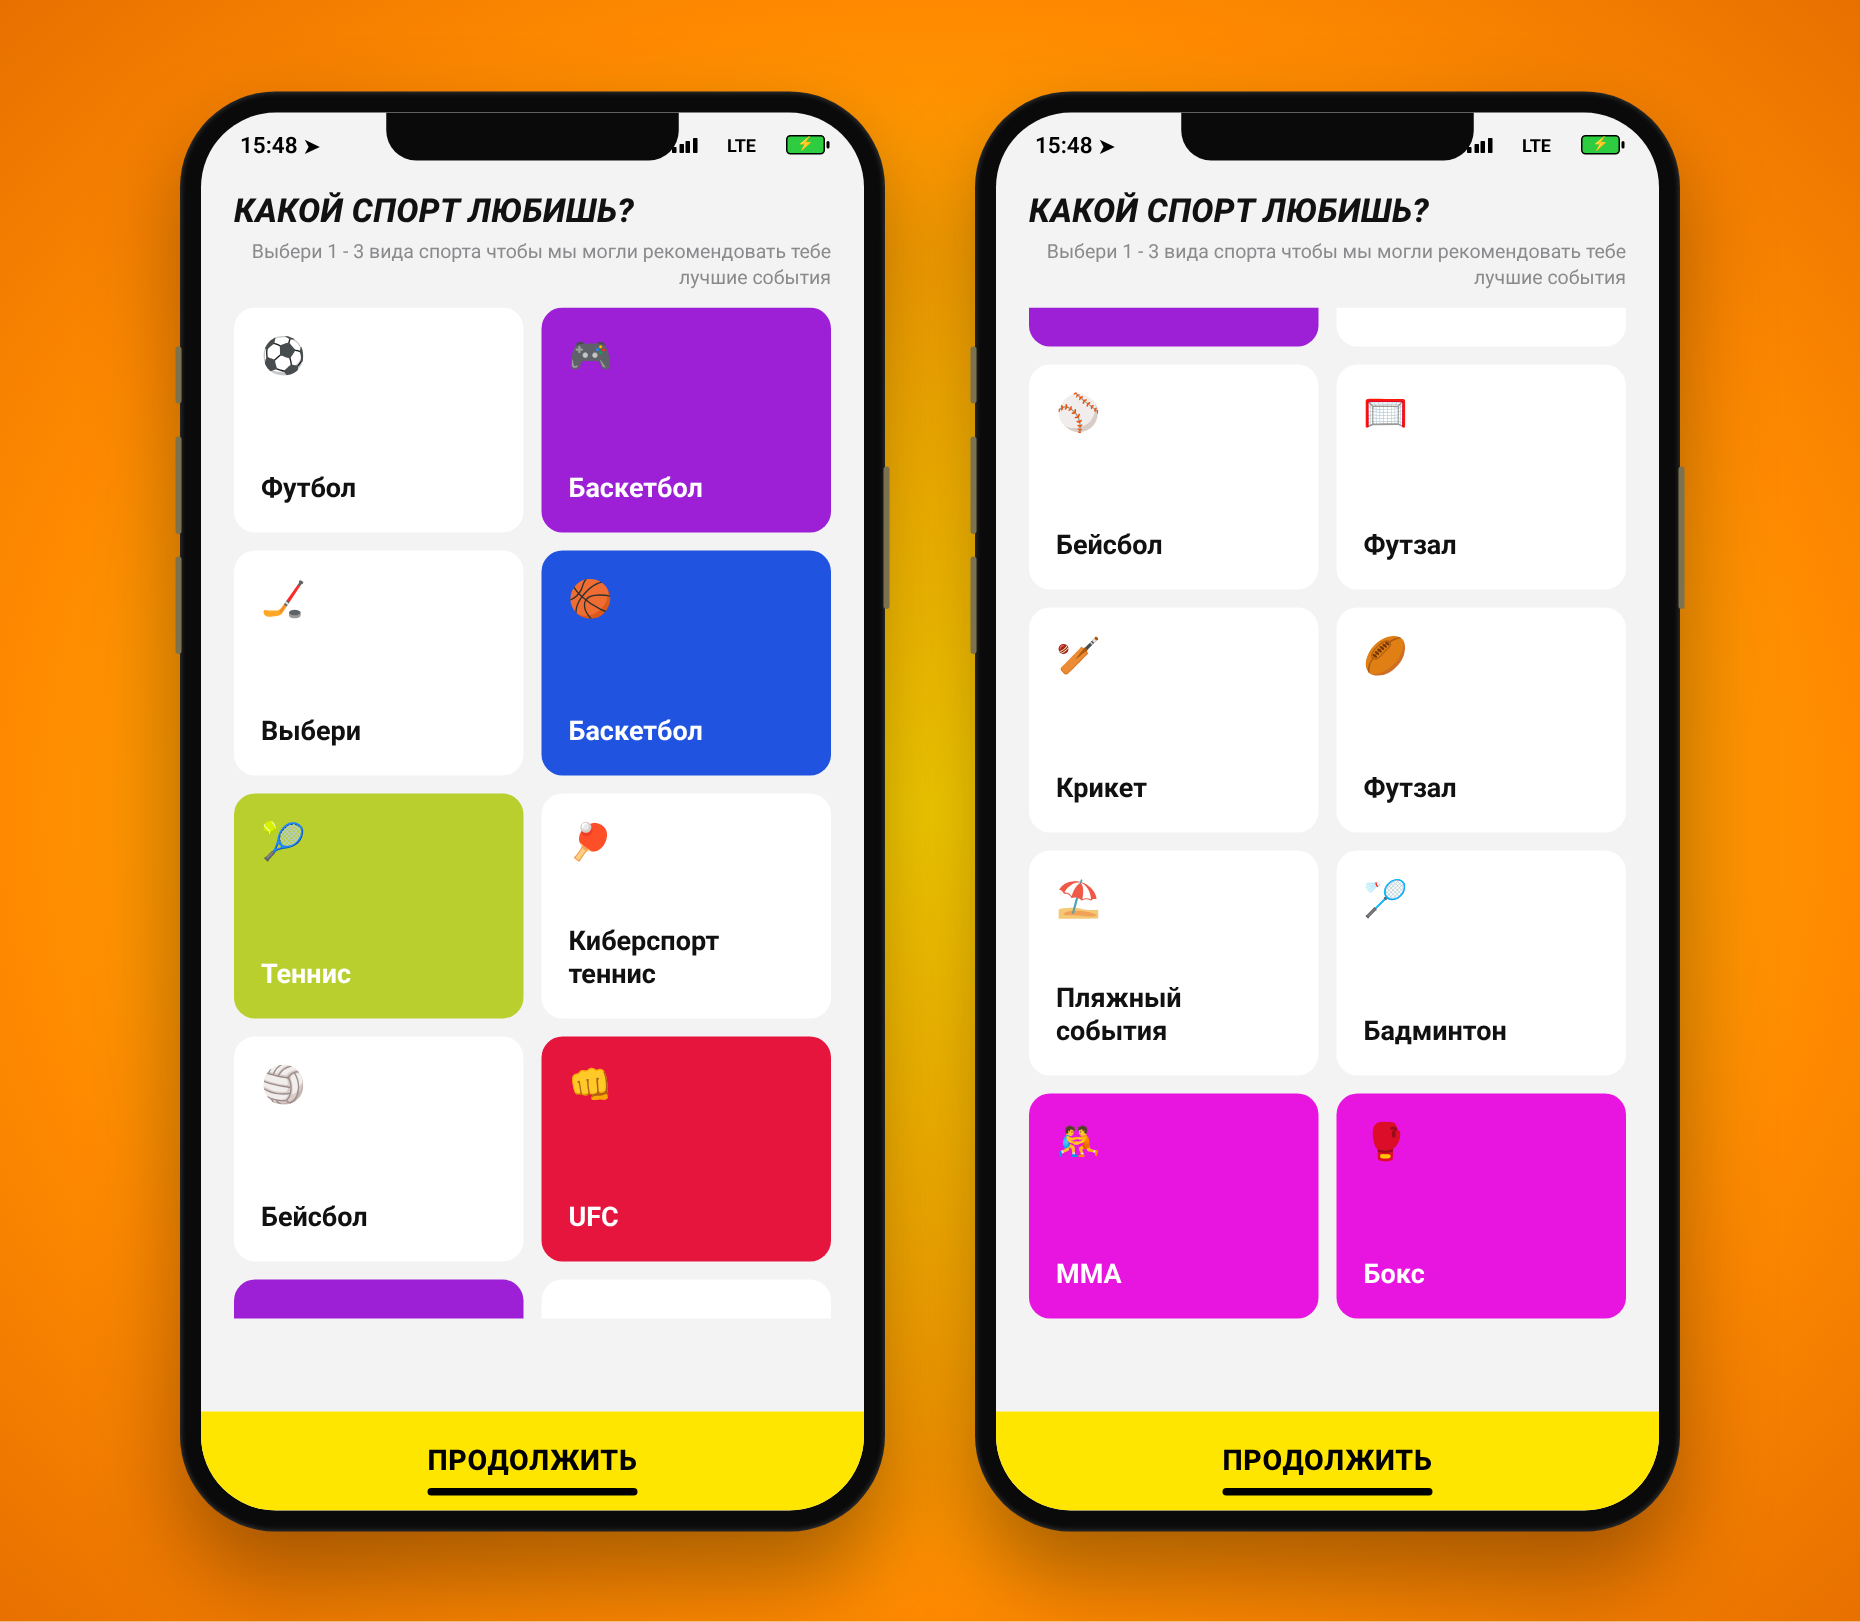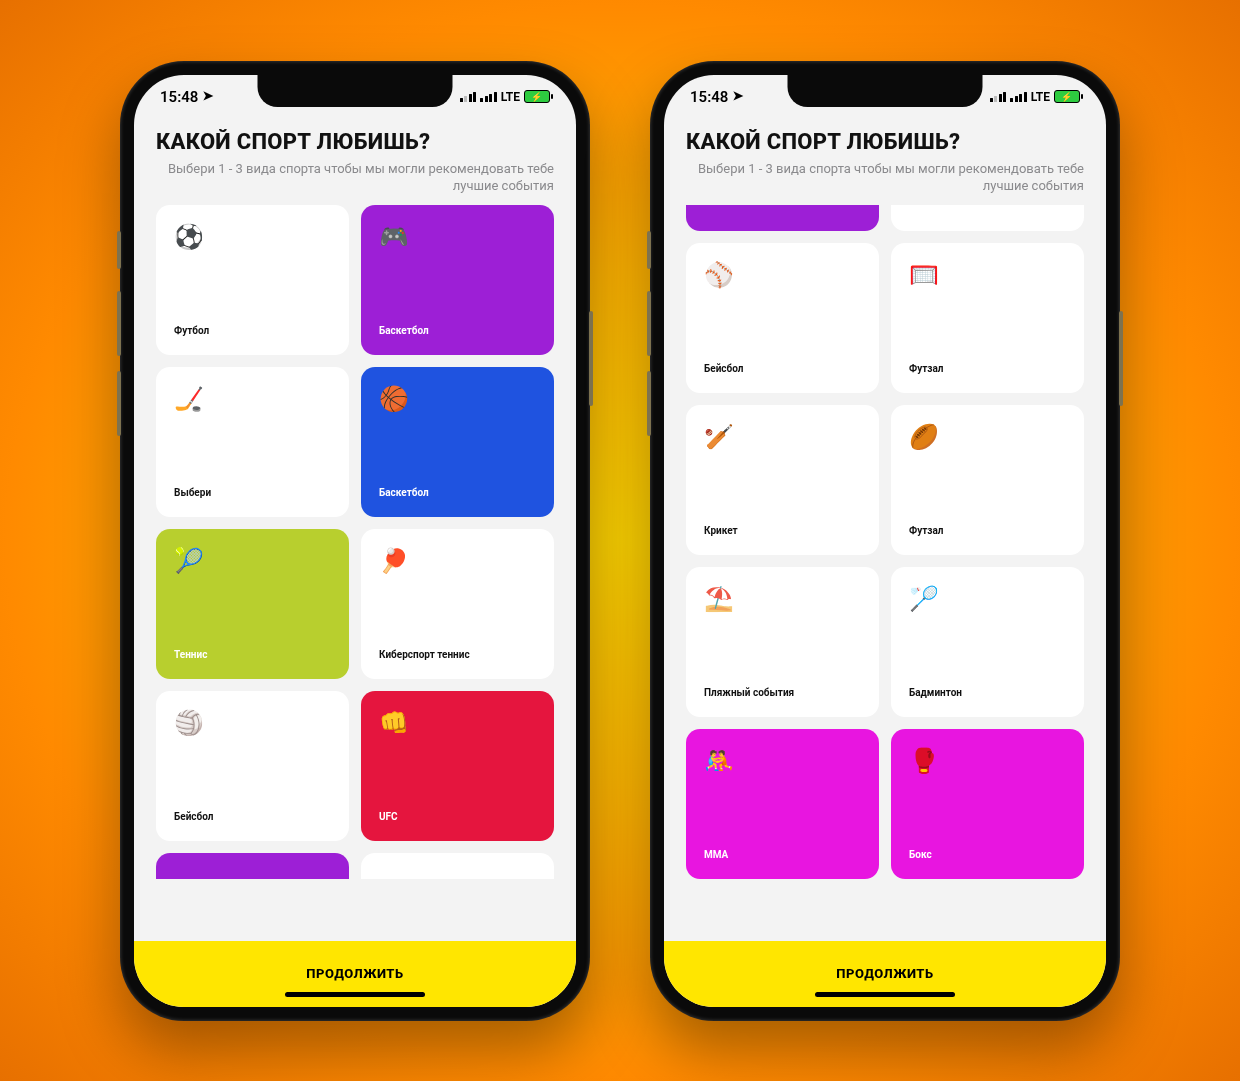--- a/index.html
+++ b/index.html
@@ -30,48 +30,48 @@
   }
   .notch {
     position:absolute; top:0; left:50%; transform:translateX(-50%);
     width:195px; height:32px; background:#0a0a0a;
     border-bottom-left-radius:20px; border-bottom-right-radius:20px; z-index:10;
   }
   .status-bar {
     height:44px; display:flex; justify-content:space-between; align-items:center;
     padding:0 26px; font-size:15px; font-weight:600; color:#000;
   }
-  .status-left { display:flex; align-items:flex-start; gap:4px; }
-  .status-right { display:flex; align-items:center; gap:4px; font-size:12px; font-weight:700; }
+  .status-left { display:flex; align-items:flex-end; gap:4px; }
+  .status-right { display:flex; align-items:center; gap:20px; font-size:12px; font-weight:700; }
   .sig { display:inline-flex; align-items:flex-end; gap:1.5px; }
   .sig i { width:3px; background:#000; display:inline-block; border-radius:.5px; }
   .sig i:nth-child(1){height:4px} .sig i:nth-child(2){height:6px}
   .sig i:nth-child(3){height:8px} .sig i:nth-child(4){height:10px}
   .sig.off i:nth-child(2){background:#bbb}
   .batt { width:26px; height:13px; border:1.5px solid #000; border-radius:3px; position:relative; background:#2ecc40; }
   .batt::after { content:""; position:absolute; right:-4px; top:3px; width:2px; height:5px; background:#000; border-radius:1px; }
   .batt span { position:absolute; left:50%; top:50%; transform:translate(-50%,-55%); font-size:9px; color:#000; }
   .content { flex:1; overflow:hidden; padding:6px 22px 0; position:relative; }
-  .title { font-size:22px; font-weight:800; letter-spacing:.3px; color:#111; margin-top:4px; }
+  .title { font-size:22px; font-weight:800; letter-spacing:.3px; color:#111; margin-top:4px;font-style:italic; }
   .subtitle { font-size:13px; line-height:1.35; color:#8a8a8d; margin-top:6px;text-align:right; }
   .grid-wrap { position:absolute; left:22px; right:22px; bottom:0; overflow:hidden; }
   .grid { display:grid; grid-template-columns:1fr 1fr; gap:12px; }
   .card {
     background:#fff; border-radius:14px; padding:20px 18px 18px;
     display:flex; flex-direction:column; justify-content:space-between;
     height:150px; color:#111; cursor:pointer;
   }
   .card.sel { color:#fff; }
   .card .icon { font-size:24px; line-height:1; }
-  .card .label { font-size:10px; font-weight:700; line-height:1.2; }
+  .card .label { font-size:18px; font-weight:700; line-height:1.2; }
   .peek { height:26px; border-radius:14px 14px 0 0; }
   .peek-top { height:26px; border-radius:0 0 14px 14px; }
   .cta {
     background:#ffe600; height:66px; display:flex; align-items:center; justify-content:center;
-    font-size:13px; font-weight:800; letter-spacing:.5px; cursor:pointer;
+    font-size:19px; font-weight:800; letter-spacing:.5px; cursor:pointer;
   }
   .home-ind { position:absolute; bottom:10px; left:50%; transform:translateX(-50%);
     width:140px; height:5px; background:#000; border-radius:3px; z-index:10; }
   .loc-arrow { display:inline-block; transform:rotate(0deg); font-size:13px; }
 </style>
 </head>
 <body>
 
 <div class="phone">
   <div class="side-btn sl1"></div>

